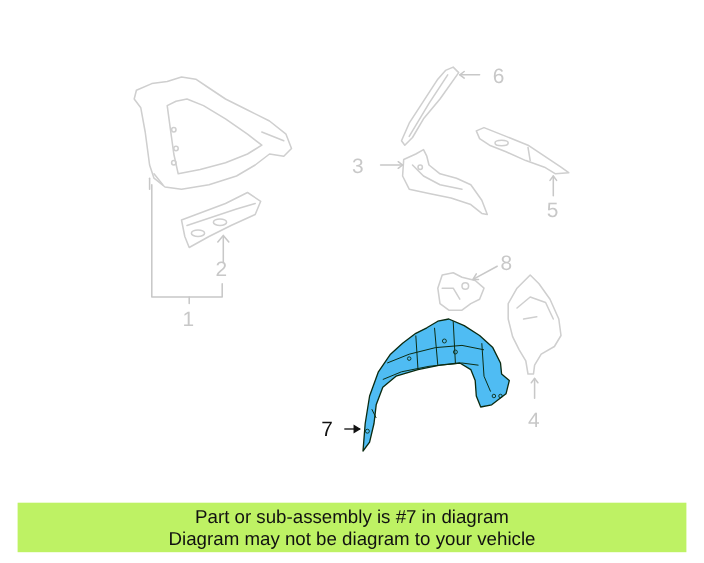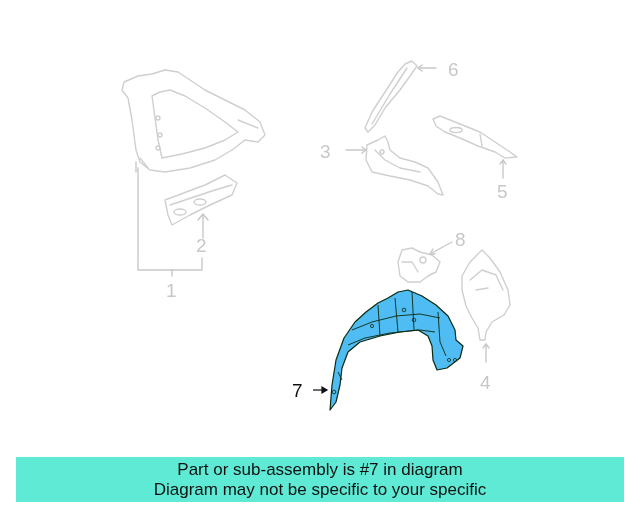--- a/index.html
+++ b/index.html
@@ -2,21 +2,21 @@
 <html><head>
 <meta charset="utf-8">
 <style>
   html, body { margin: 0; padding: 0; background: #ffffff; }
   body { width: 640px; height: 512px; position: relative; overflow: hidden; font-family: "Liberation Sans", sans-serif; }
   #diagram { position: absolute; left: 0; top: 0; width: 640px; height: 512px; }
   .callout { position: absolute; font-family: "Liberation Sans", sans-serif; font-size: 19px; line-height: 20px; color: #c8c8c8; }
   .callout.active { color: #111111; }
   #banner {
     position: absolute; left: 16px; top: 457px; width: 608px; height: 45px;
-    background: #5eead4; color: #111111; text-align: center;
+    background: #bef264; color: #111111; text-align: center;
     font-family: "Liberation Sans", sans-serif; font-size: 17px; line-height: 20px;
     display: flex; flex-direction: column; justify-content: center;
   }
 </style>
 </head>
 <body>
 
 <svg id="diagram" viewBox="0 0 640 512" xmlns="http://www.w3.org/2000/svg">
   <g fill="none" stroke="#cfcfcf" stroke-width="1.4" stroke-linejoin="round" stroke-linecap="round">
 
@@ -116,14 +116,14 @@
 <span class="callout" style="left:196px; top:236px;">2</span>
 <span class="callout" style="left:320px; top:142px;">3</span>
 <span class="callout" style="left:480px; top:373px;">4</span>
 <span class="callout" style="left:497px; top:182px;">5</span>
 <span class="callout" style="left:448px; top:60px;">6</span>
 <span class="callout active" style="left:292px; top:381px;">7</span>
 <span class="callout" style="left:455px; top:230px;">8</span>
 
 <div id="banner">
   <div>Part or sub-assembly is #7 in diagram</div>
-  <div>Diagram may not be specific to your specific</div>
+  <div>Diagram may not be diagram to your vehicle</div>
 </div>
 
 </body></html>

